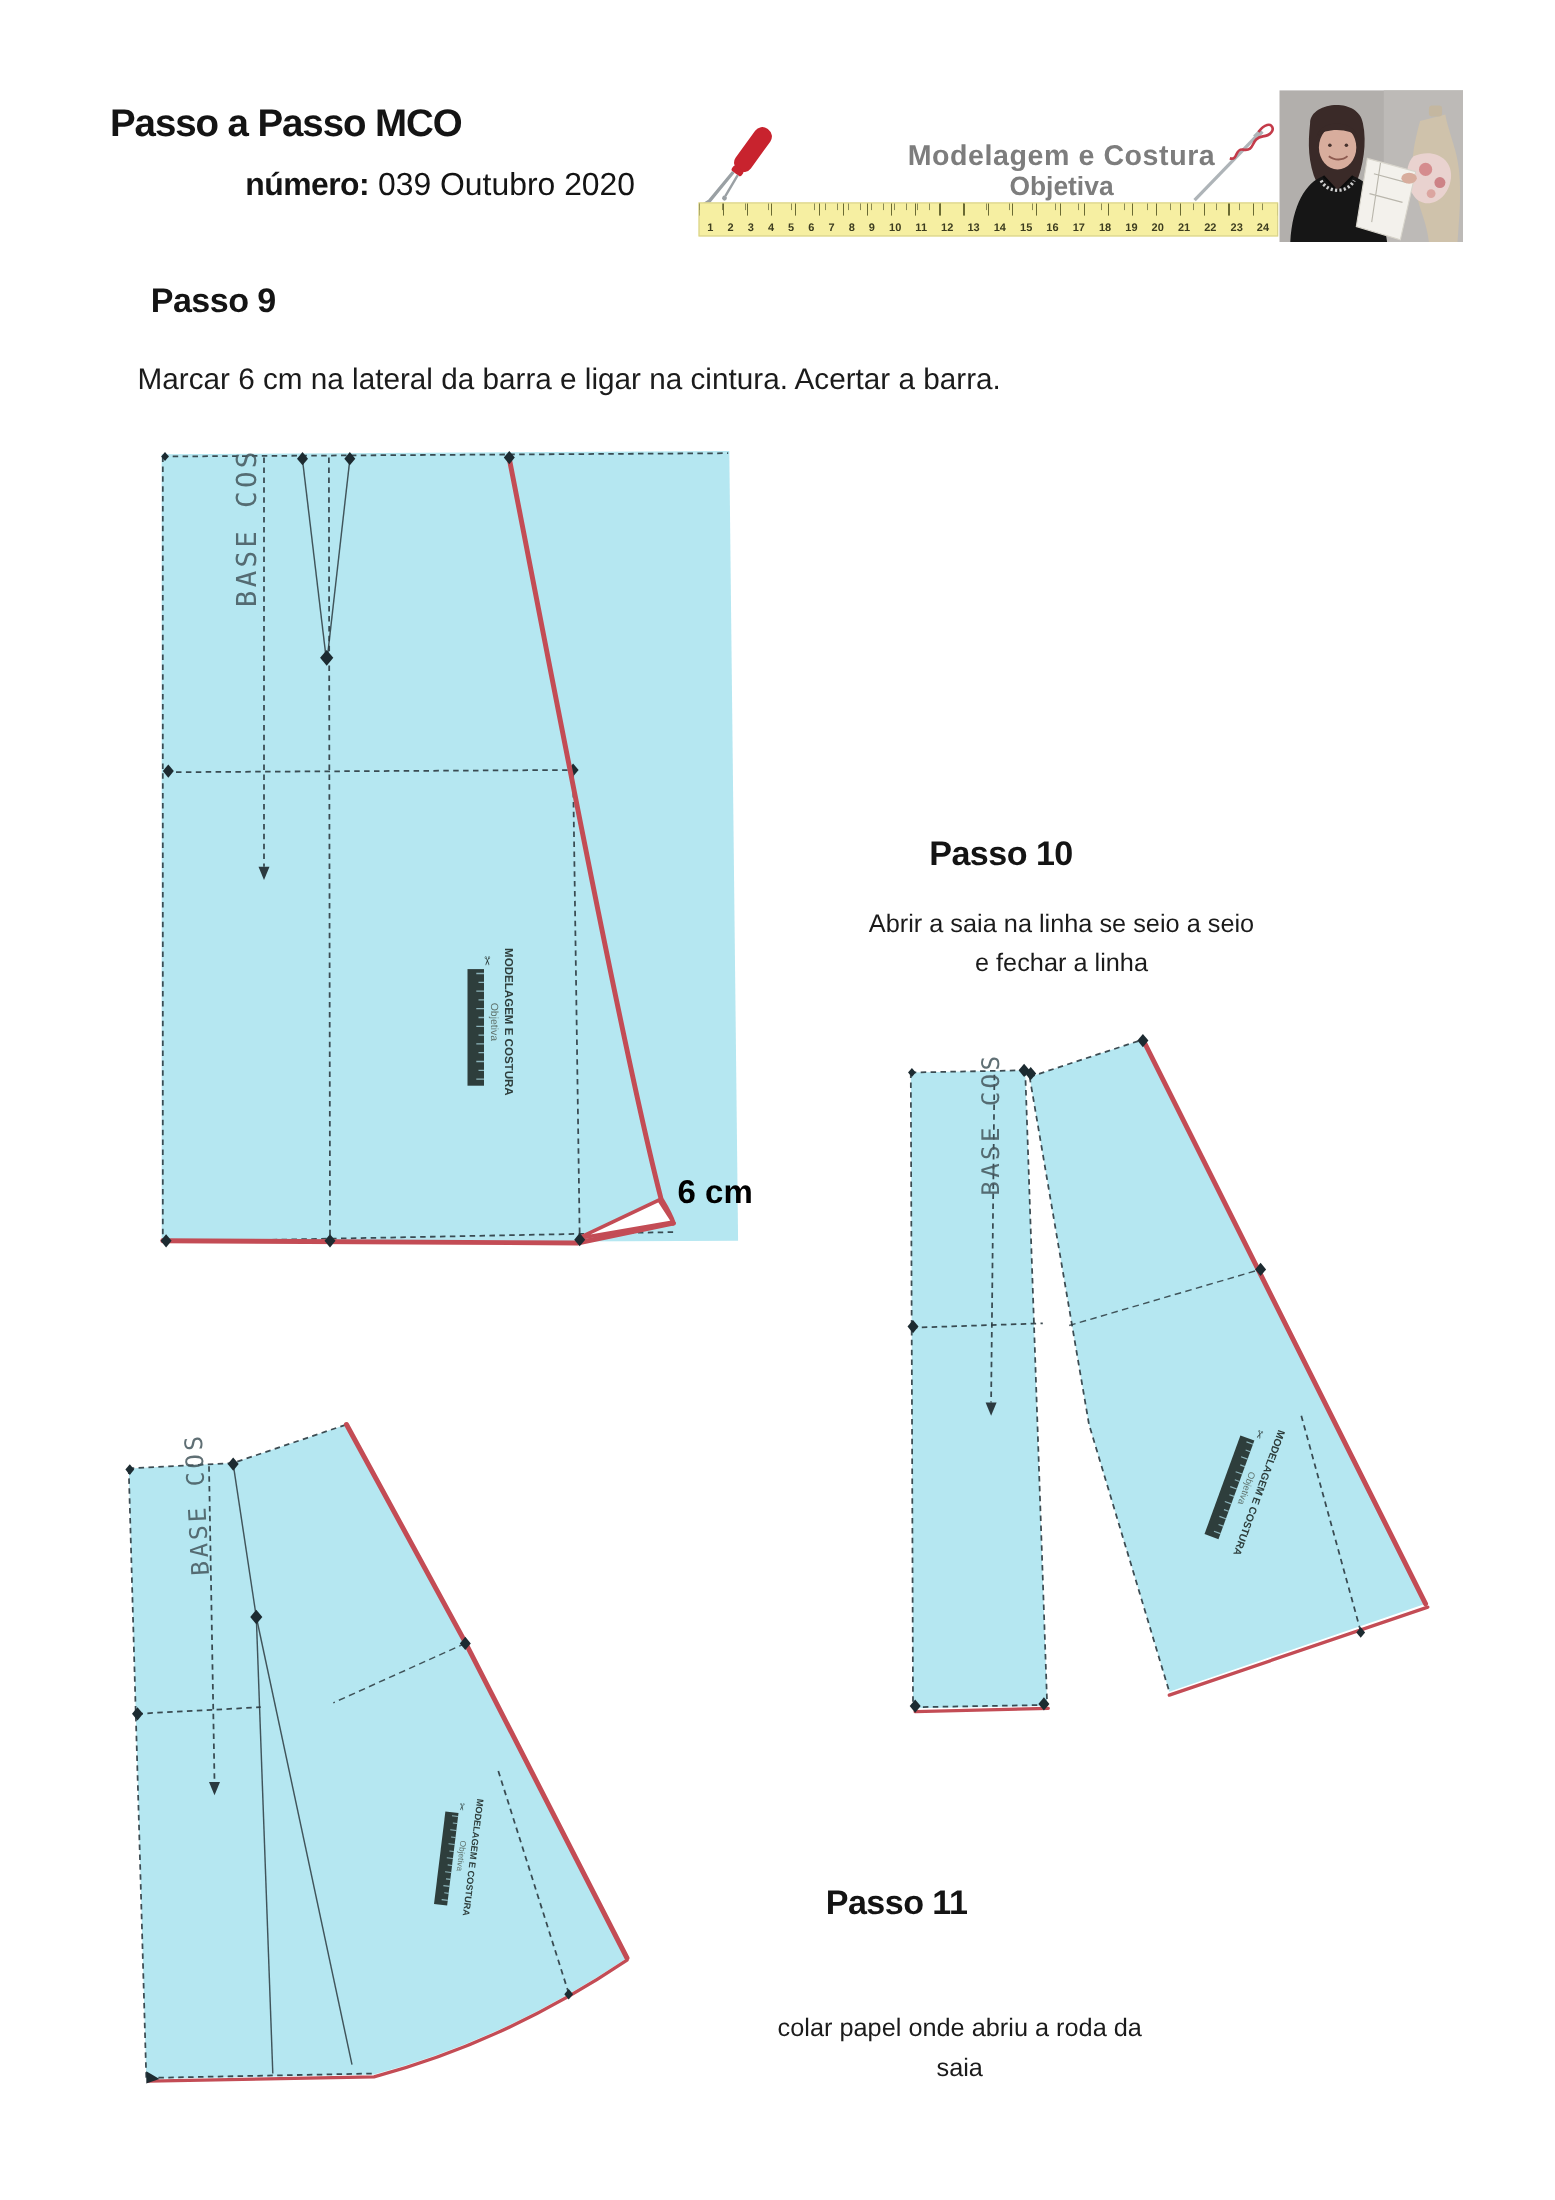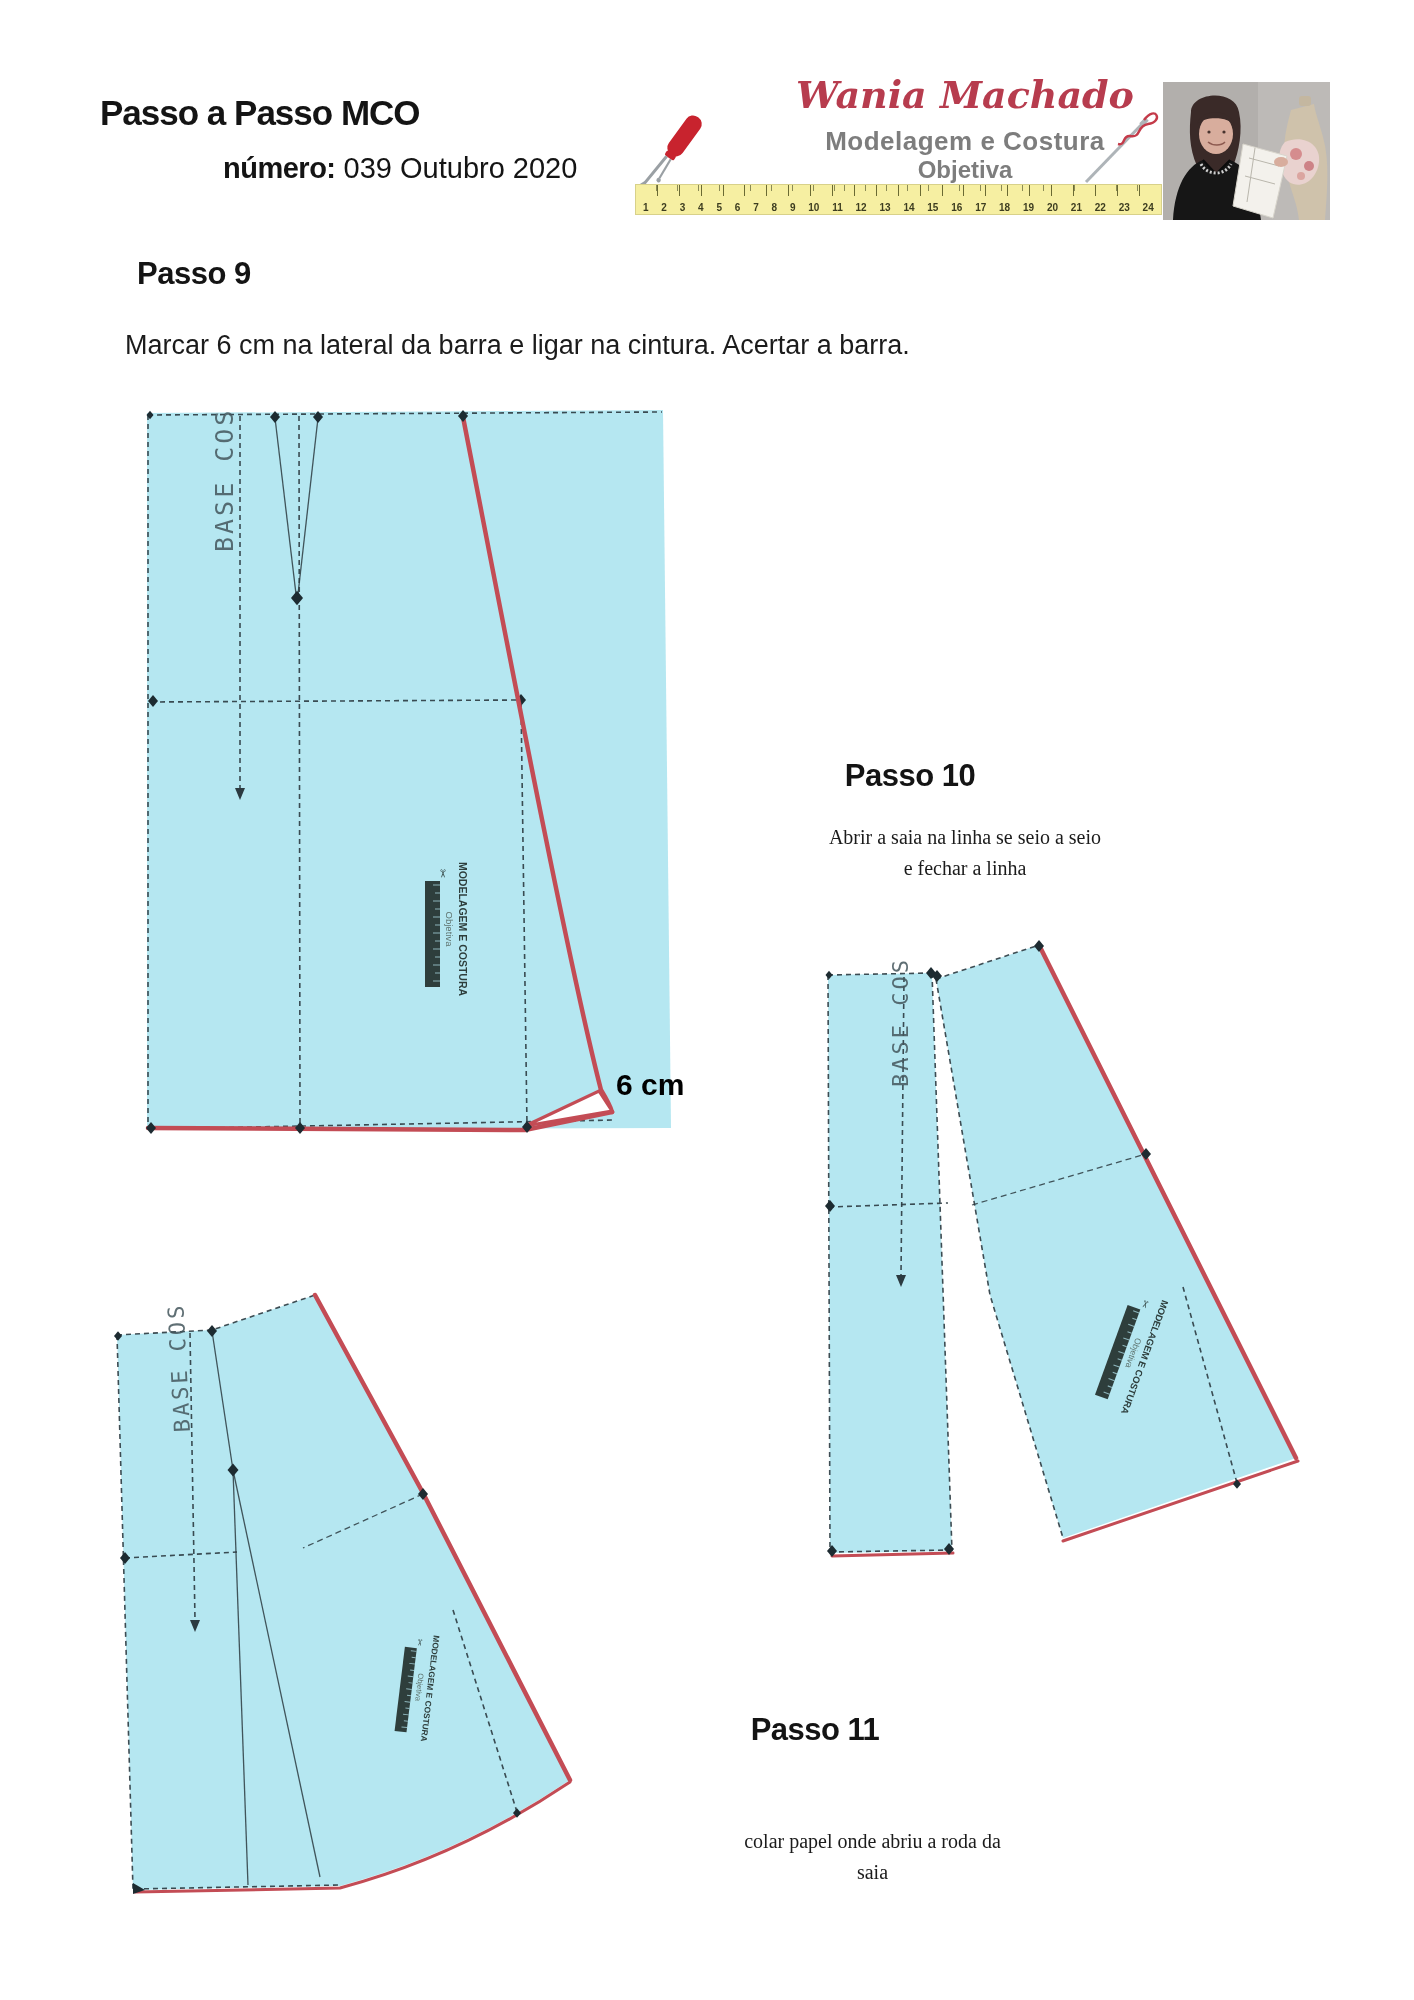--- a/index.html
+++ b/index.html
@@ -24,21 +24,21 @@
        repeating-linear-gradient(90deg,transparent 0 9.95px,#8a8a55 9.95px 10.45px);
      background-size:100% 11px,100% 6px;background-repeat:no-repeat;}
   .ruler-numbers{position:absolute;left:0;bottom:1px;width:100%;display:flex;
      justify-content:space-between;padding:0 7px;box-sizing:border-box;
      font-size:10px;font-weight:bold;color:#3d3d20;}
 
   
   .step-h{font-size:31px;font-weight:800;letter-spacing:-0.5px;}
   .step-p{font-size:27px;color:#1b1b1b;}
   .center{text-align:center;}
-  .p10, .p11{font-size:20px;color:#1b1b1b;line-height:1.55;font-family:Liberation Serif, serif;}
+  .p10, .p11{font-size:23px;color:#1b1b1b;line-height:1.55;}
   .lbl-6cm{font-size:30px;font-weight:800;color:#000;}
 
   
   .paper{fill:#b5e7f1;stroke:none;}
   .dash{stroke:#2b3a40;stroke-width:1.6;stroke-dasharray:5 4;fill:none;opacity:0.9;}
   .thin{stroke:#2b3a40;stroke-width:1.3;fill:none;opacity:0.85;}
   .red{stroke:#c34c55;stroke-width:4.5;fill:none;stroke-linecap:round;}
   .red3{stroke:#c34c55;stroke-width:3;fill:none;stroke-linecap:round;}
   .dmd{fill:#1d2b31;}
   .basecos{font-family:"DejaVu Sans Mono",monospace;font-size:25px;letter-spacing:3px;
@@ -62,21 +62,20 @@
     <svg class="abs" style="left:4px;top:48px;" width="95" height="120" viewBox="0 0 95 120">
       <g transform="rotate(36 40 55)">
         <rect x="30" y="12" width="17" height="46" rx="8" fill="#c8232e"></rect>
         <rect x="33" y="56" width="11" height="6" rx="2" fill="#c8232e"></rect>
         <path d="M36 62 L34 96 L30 106" stroke="#9aa0a4" stroke-width="3" fill="none"></path>
         <path d="M41 62 L43 84" stroke="#9aa0a4" stroke-width="2.2" fill="none"></path>
         <circle cx="43.5" cy="86" r="2.2" fill="#9aa0a4"></circle>
       </g>
     </svg>
 
-    <div class="abs brand-script" style="left:135px;top:22px;width:400px;text-align:center;">Wania Machado</div>
     <div class="abs brand-l1" style="left:135px;top:76px;width:400px;text-align:center;">Modelagem e Costura</div>
     <div class="abs brand-l2" style="left:135px;top:106px;width:400px;text-align:center;">Objetiva</div>
 
     <svg class="abs" style="left:448px;top:50px;" width="90" height="90" viewBox="0 0 90 90">
       <path d="M8 82 L66 22" stroke="#aeb4b8" stroke-width="3" fill="none"></path>
       <path d="M63 25 l6 -6" stroke="#aeb4b8" stroke-width="5" fill="none"></path>
       <path d="M66 20 C78 4 86 22 70 24 C58 26 64 38 52 36 C44 35 48 46 40 44" stroke="#c43b4a" stroke-width="2.4" fill="none"></path>
     </svg>
 
     <div class="abs ruler" style="left:5px;top:134px;width:527px;height:31px;">

